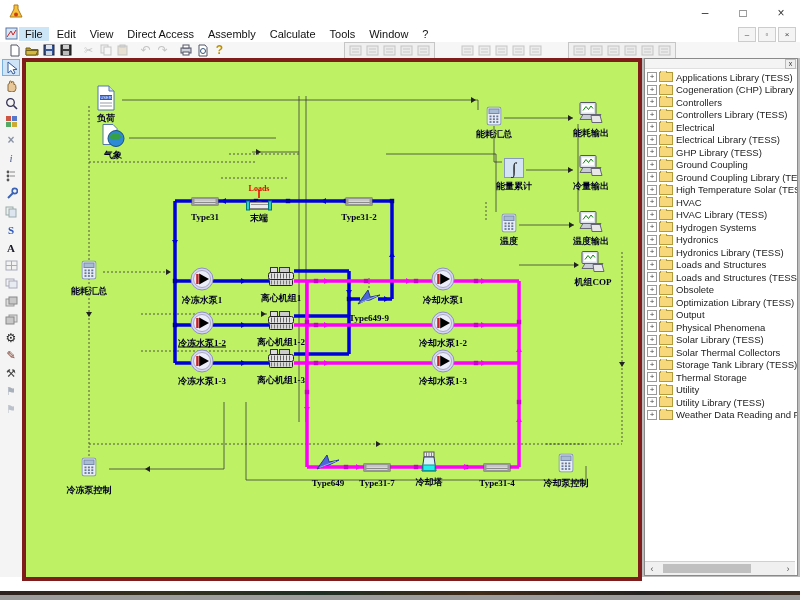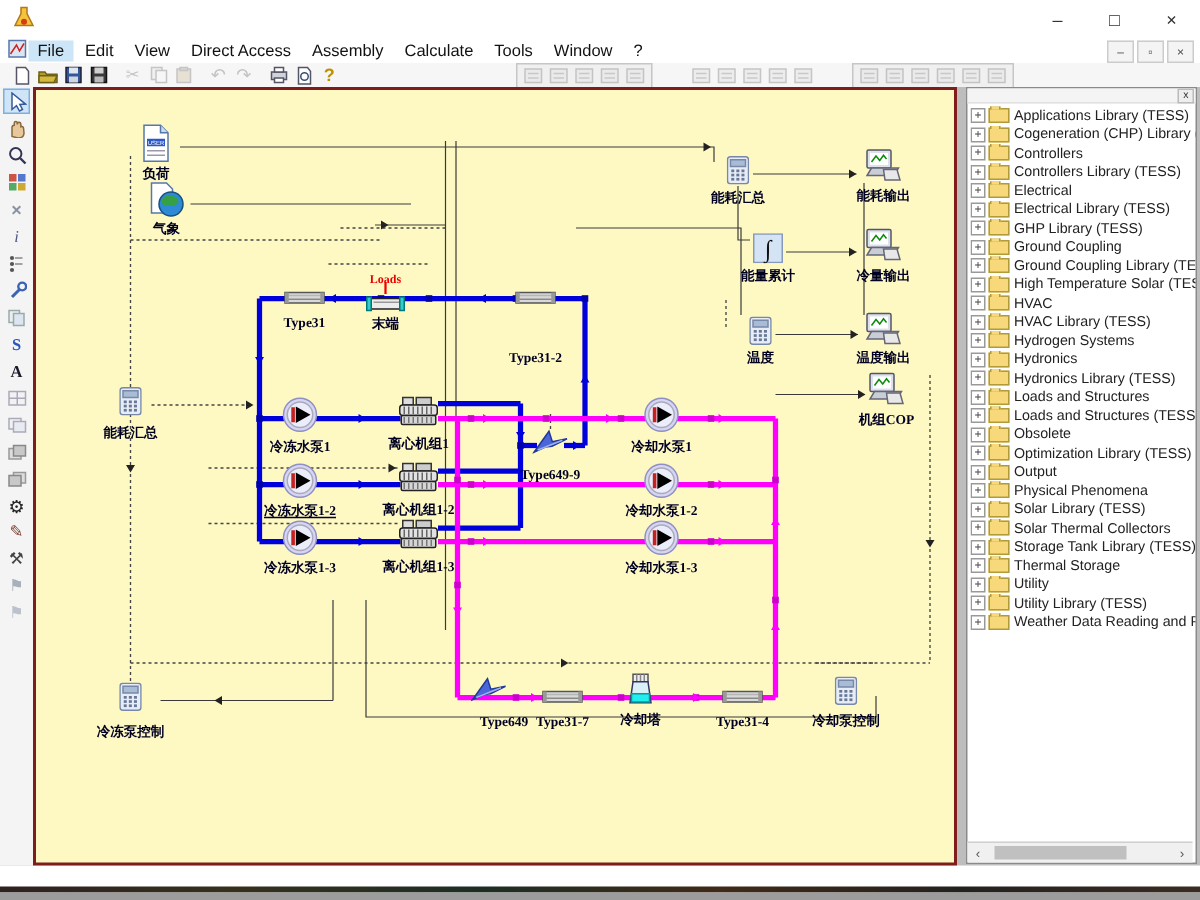--- a/index.html
+++ b/index.html
@@ -29,22 +29,22 @@
   .tb-btn{width:17px;height:14px;display:flex;align-items:center;justify-content:center;}
   .tb-gap{width:110px;}
   .tb-gap2{width:18px;}
   
   .main{position:absolute;left:0;top:58px;width:800px;height:519px;background:#bdbdbd;}
   .tool-col{position:absolute;left:0;top:0;width:22px;height:519px;background:#f4f4f4;
     border-right:1px solid #bbb;}
   .lt-btn{width:18px;height:17px;margin:1px auto;display:flex;align-items:center;
     justify-content:center;font-size:11px;}
   .lt-btn.active{background:#cfe4f7;border:1px solid #7ab0dd;width:16px;height:15px;}
-  .canvas{position:absolute;left:22px;top:0;width:612px;height:515px;background:#fef9c3;
-    border:2px solid #7f1d1d;}
+  .canvas{position:absolute;left:22px;top:0;width:612px;height:515px;background:#bef264;
+    border:4px solid #7f1d1d;}
   #pipes{position:absolute;left:0;top:0;}
   .comp{position:absolute;transform:translate(-50%,-50%);z-index:3;}
   .clabel{position:absolute;transform:translate(-50%,-50%);z-index:4;white-space:nowrap;
     font-family:"Liberation Serif","DejaVu Serif",serif;font-weight:bold;font-size:9px;
     color:#000022;}
   .ann{position:absolute;transform:translate(-50%,-50%);z-index:4;font-family:"Liberation Serif",serif;
     font-weight:bold;font-size:8px;color:#ee0000;white-space:nowrap;}
   
   .tree{position:absolute;left:644px;top:0;width:152px;height:516px;background:#fff;
     border:1px solid #8a8a8a;}
@@ -547,21 +547,21 @@
               <rect x="22.5" y="1" width="3" height="9" fill="#33cccc" stroke="#077"></rect>
             </svg></div>
           <div class="clabel" style="left: 233px; top: 156px;">末端</div>
           <div class="comp" style="left: 333px; top: 139px;"><svg width="28" height="9">
               <rect x="1" y="1" width="26" height="7" fill="#d8d8d8" stroke="#555"></rect>
               <line x1="1" y1="3" x2="27" y2="3" stroke="#b5b5b5"></line>
               <line x1="1" y1="5.5" x2="27" y2="5.5" stroke="#8a8a8a"></line>
               <rect x="1" y="1" width="2.5" height="7" fill="#999"></rect>
               <rect x="24.5" y="1" width="2.5" height="7" fill="#999"></rect>
             </svg></div>
-          <div class="clabel" style="left: 333px; top: 155px; margin-top: 23px;">Type31-2</div>
+          <div class="clabel" style="left: 333px; top: 155px;">Type31-2</div>
           <div class="comp" style="left: 468px; top: 56px;"><svg width="15" height="19">
               <rect x="0.5" y="0.5" width="14" height="18" rx="2" fill="#e8edf5" stroke="#7788aa"></rect>
               <rect x="2.5" y="2.5" width="10" height="4.5" fill="#a8bcd4" stroke="#7788aa"></rect>
               <rect x="3" y="9" width="2" height="1.8" fill="#667799"></rect>
               <rect x="6.4" y="9" width="2" height="1.8" fill="#667799"></rect>
               <rect x="9.8" y="9" width="2" height="1.8" fill="#667799"></rect>
               <rect x="3" y="11.8" width="2" height="1.8" fill="#667799"></rect>
               <rect x="6.4" y="11.8" width="2" height="1.8" fill="#667799"></rect>
               <rect x="9.8" y="11.8" width="2" height="1.8" fill="#667799"></rect>
               <rect x="3" y="14.6" width="2" height="1.8" fill="#667799"></rect>
@@ -755,21 +755,21 @@
               <rect x="9.8" y="11.8" width="2" height="1.8" fill="#667799"></rect>
               <rect x="3" y="14.6" width="2" height="1.8" fill="#667799"></rect>
               <rect x="6.4" y="14.6" width="2" height="1.8" fill="#667799"></rect>
               <rect x="9.8" y="14.6" width="2" height="1.8" fill="#667799"></rect>
             </svg></div>
           <div class="clabel" style="left: 63px; top: 428px;">冷冻泵控制</div>
           <div class="comp" style="left: 302px; top: 402px;"><svg width="24" height="20">
               <polygon points="1,17 11,3 13.2,10 23,8 13,13 8.5,13.5" fill="#4a66d8" stroke="#22399a"></polygon>
               <line x1="3.5" y1="15.5" x2="20" y2="9" stroke="#9fb0ee"></line>
             </svg></div>
-          <div class="clabel" style="left: 302px; top: 421px; margin-left: 10px;">Type649</div>
+          <div class="clabel" style="left: 302px; top: 421px;">Type649</div>
           <div class="comp" style="left: 351px; top: 405px;"><svg width="28" height="9">
               <rect x="1" y="1" width="26" height="7" fill="#d8d8d8" stroke="#555"></rect>
               <line x1="1" y1="3" x2="27" y2="3" stroke="#b5b5b5"></line>
               <line x1="1" y1="5.5" x2="27" y2="5.5" stroke="#8a8a8a"></line>
               <rect x="1" y="1" width="2.5" height="7" fill="#999"></rect>
               <rect x="24.5" y="1" width="2.5" height="7" fill="#999"></rect>
             </svg></div>
           <div class="clabel" style="left: 351px; top: 421px;">Type31-7</div>
           <div class="comp" style="left: 403px; top: 401px;"><svg width="22" height="22">
               <rect x="6" y="2" width="10" height="5" fill="#eee" stroke="#555"></rect>

